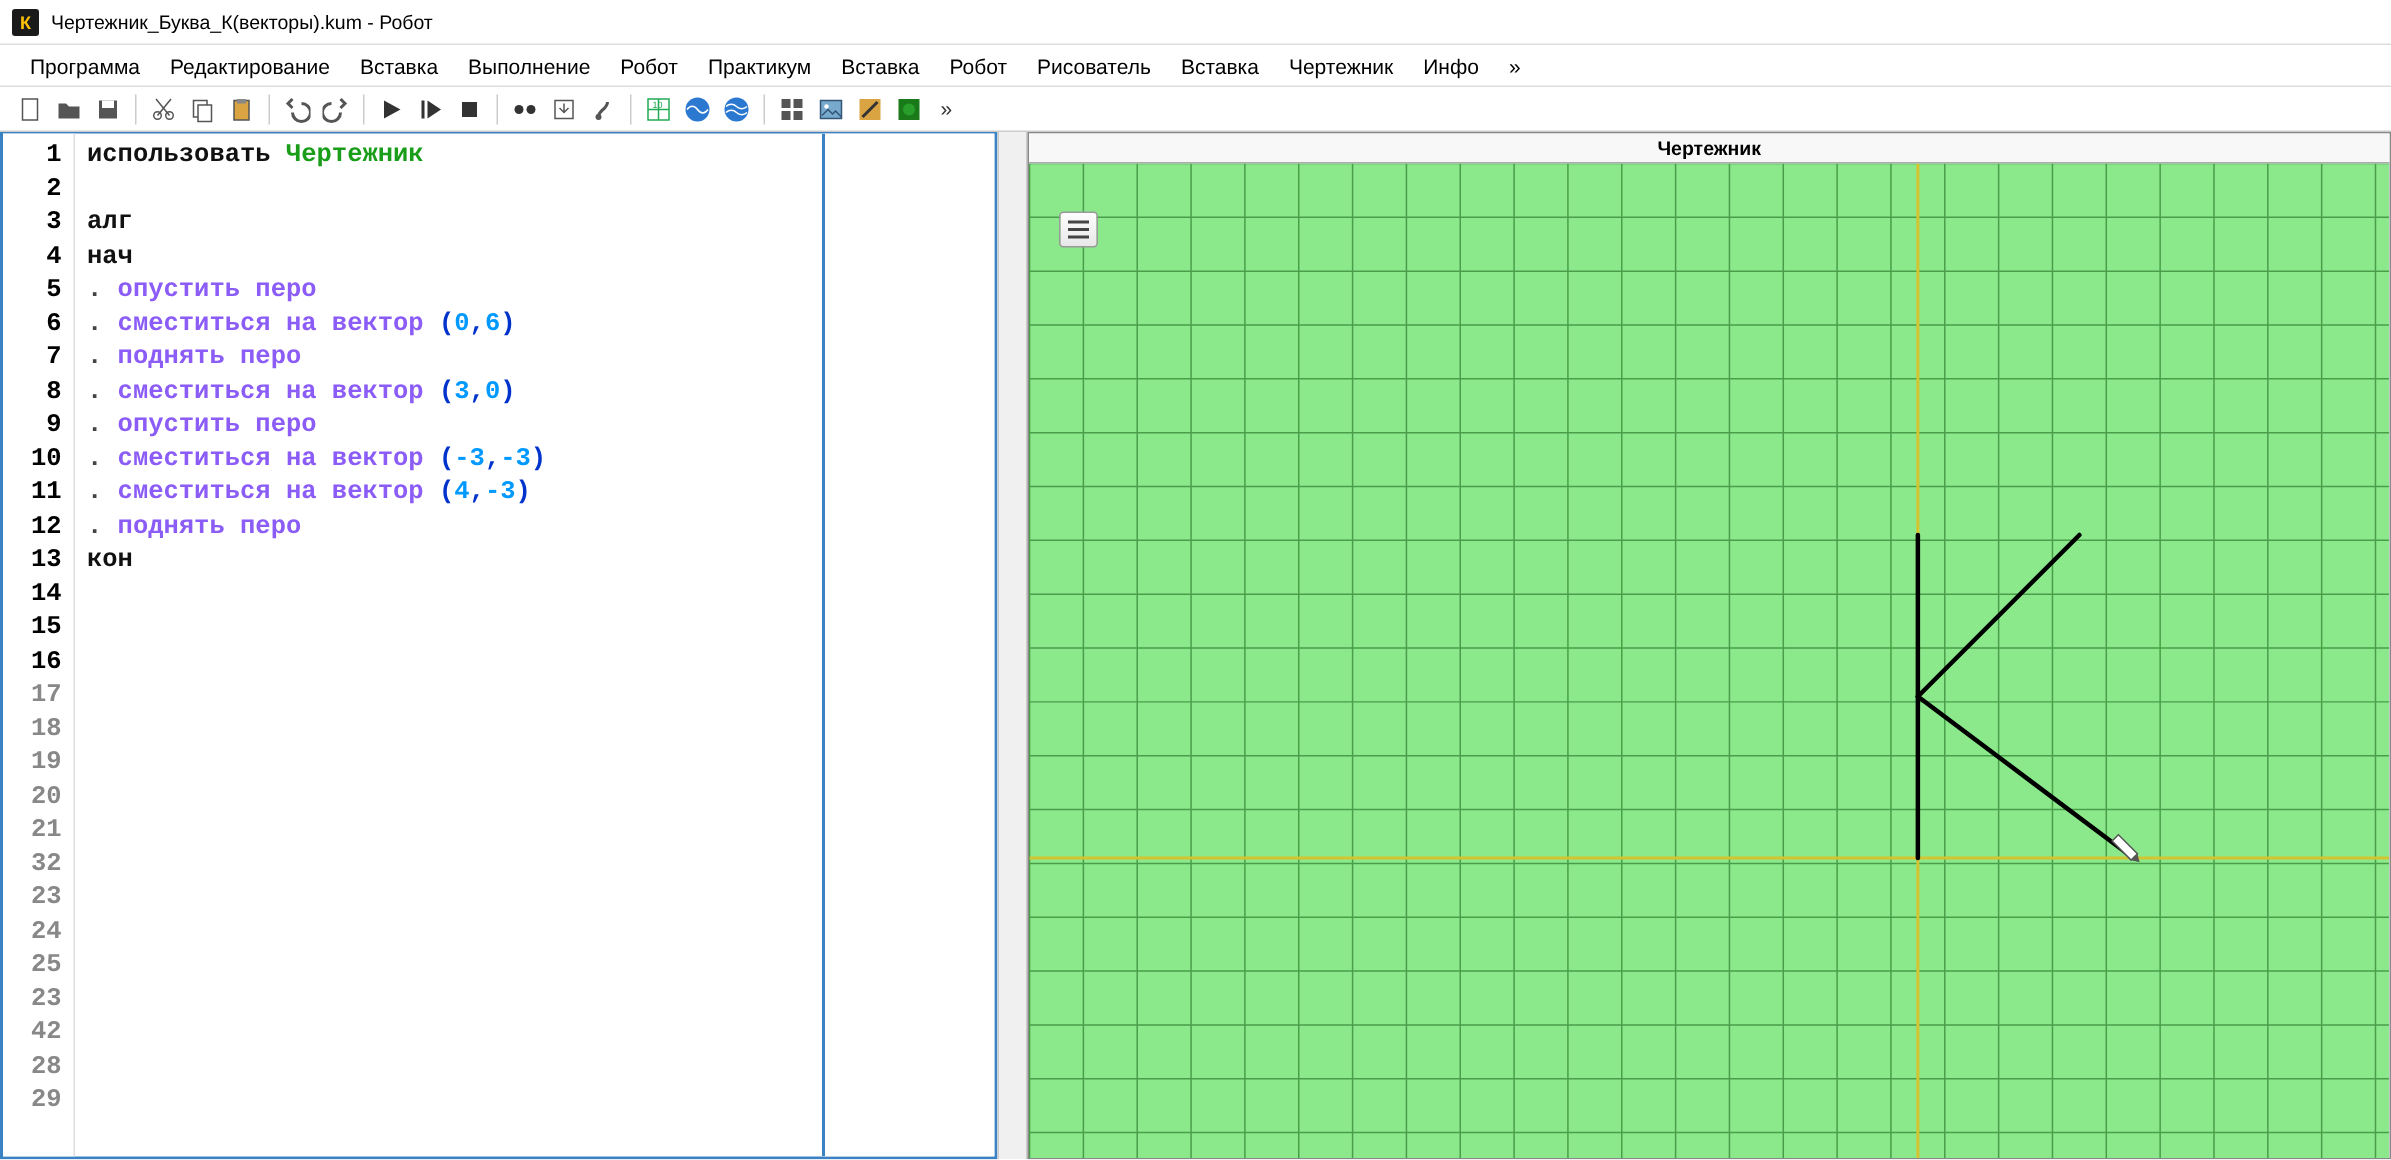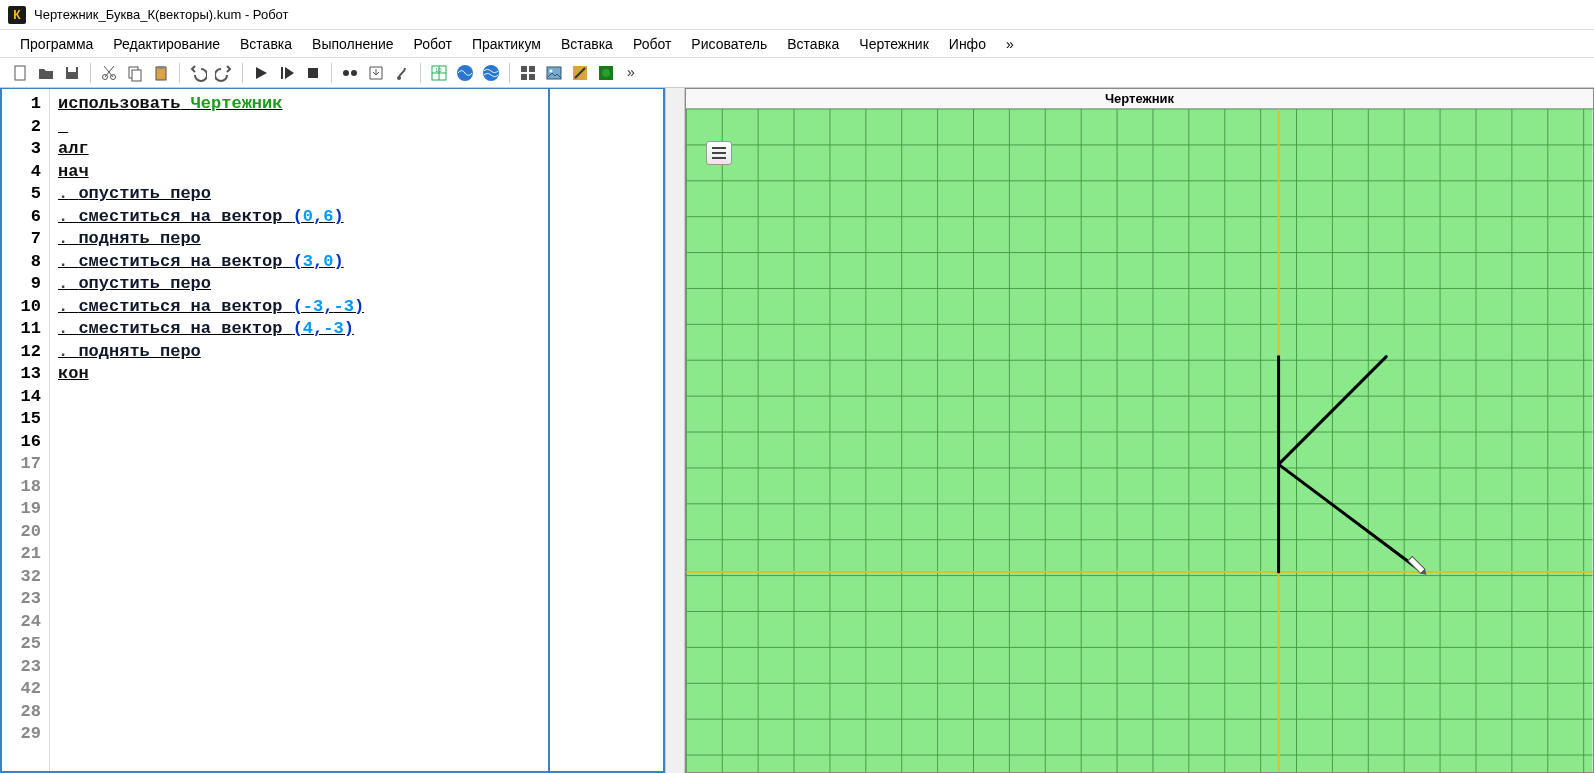--- a/index.html
+++ b/index.html
@@ -95,25 +95,24 @@
   background: #fff;
   user-select: none;
 }
 .gutter .ln { height: 22.5px; line-height: 22.5px; }
 .gutter .ln.active { color: #000; }
 .code {
   flex: 1;
   padding: 4px 8px;
   white-space: pre;
   position: relative;
-  text-decoration: underline;
 }
 .code-line { height: 22.5px; line-height: 22.5px; }
 .kw { color: #111; font-weight: bold; }
-.cmd { color: #0f172a; font-weight: bold; }
+.cmd { color: #8b5cf6; font-weight: bold; }
 .use { color: #1a9e1a; font-weight: bold; }
 .num { color: #0099ff; font-weight: bold; }
 .paren { color: #0033cc; font-weight: bold; }
 .dot { color: #444; font-weight: bold; }
 .side-gutter {
   width: 115px;
   border-left: 2px solid #3b82c4;
   background: #fff;
 }
 .splitter {

